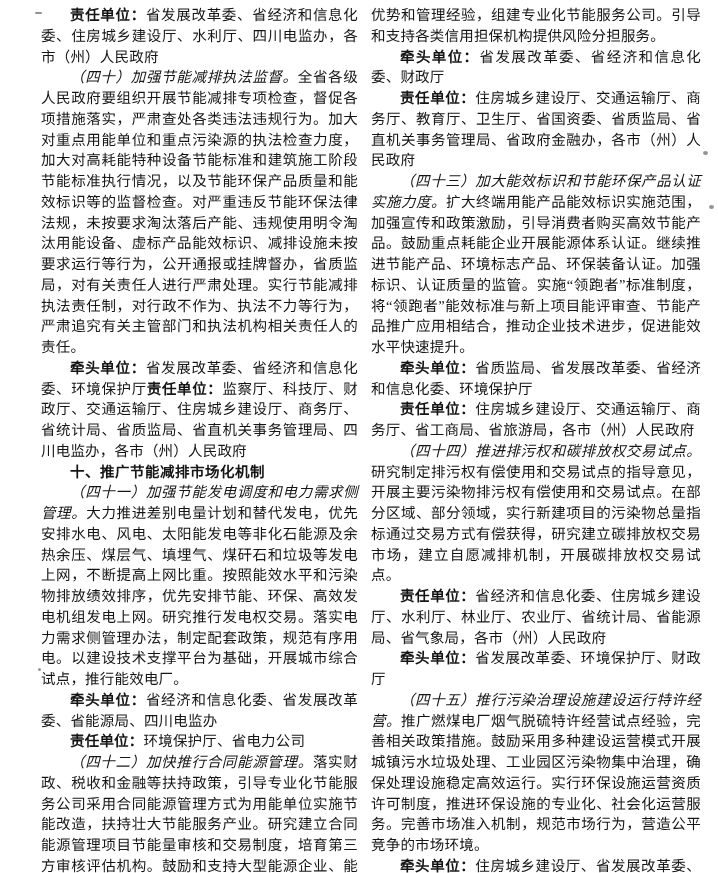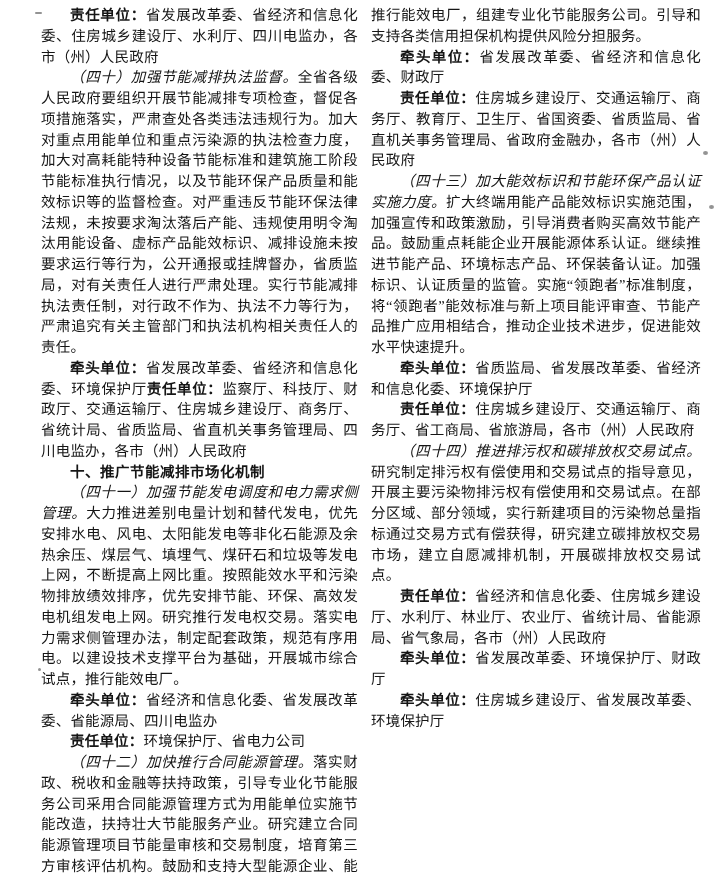--- a/index.html
+++ b/index.html
@@ -63,29 +63,30 @@
         <p class="para indent"><span class="seg-bold">责任单位：</span><span class="seg-normal">省发展改革委、省经济和信息化委、住房城乡建设厅、水利厅、四川电监办，各市（州）人民政府</span></p>
         <p class="para indent"><span class="seg-kai">（四十）加强节能减排执法监督。</span><span class="seg-normal">全省各级人民政府要组织开展节能减排专项检查，督促各项措施落实，严肃查处各类违法违规行为。加大对重点用能单位和重点污染源的执法检查力度，加大对高耗能特种设备节能标准和建筑施工阶段节能标准执行情况，以及节能环保产品质量和能效标识等的监督检查。对严重违反节能环保法律法规，未按要求淘汰落后产能、违规使用明令淘汰用能设备、虚标产品能效标识、减排设施未按要求运行等行为，公开通报或挂牌督办，省质监局，对有关责任人进行严肃处理。实行节能减排执法责任制，对行政不作为、执法不力等行为，严肃追究有关主管部门和执法机构相关责任人的责任。</span></p>
         <p class="para indent"><span class="seg-bold">牵头单位：</span><span class="seg-normal">省发展改革委、省经济和信息化委、环境保护厅</span><span class="seg-bold">责任单位：</span><span class="seg-normal">监察厅、科技厅、财政厅、交通运输厅、住房城乡建设厅、商务厅、省统计局、省质监局、省直机关事务管理局、四川电监办，各市（州）人民政府</span></p>
         <p class="para indent heading"><span class="seg-bold">十、推广节能减排市场化机制</span></p>
         <p class="para indent"><span class="seg-kai">（四十一）加强节能发电调度和电力需求侧管理。</span><span class="seg-normal">大力推进差别电量计划和替代发电，优先安排水电、风电、太阳能发电等非化石能源及余热余压、煤层气、填埋气、煤矸石和垃圾等发电上网，不断提高上网比重。按照能效水平和污染物排放绩效排序，优先安排节能、环保、高效发电机组发电上网。研究推行发电权交易。落实电力需求侧管理办法，制定配套政策，规范有序用电。以建设技术支撑平台为基础，开展城市综合试点，推行能效电厂。</span></p>
         <p class="para indent"><span class="seg-bold">牵头单位：</span><span class="seg-normal">省经济和信息化委、省发展改革委、省能源局、四川电监办</span></p>
         <p class="para indent"><span class="seg-bold">责任单位：</span><span class="seg-normal">环境保护厅、省电力公司</span></p>
         <p class="para indent"><span class="seg-kai">（四十二）加快推行合同能源管理。</span><span class="seg-normal">落实财政、税收和金融等扶持政策，引导专业化节能服务公司采用合同能源管理方式为用能单位实施节能改造，扶持壮大节能服务产业。研究建立合同能源管理项目节能量审核和交易制度，培育第三方审核评估机构。鼓励和支持大型能源企业、能源设备制造企业、大型重点用能单位利用自身技术</span></p>
       </div>
     <div class="col col-right">
-        <p class="para"><span class="seg-normal">推行能效电厂，组建专业化节能服务公司。引导和支持各类信用担保机构提供风险分担服务。</span></p>
+        <p class="para"><span class="seg-normal">优势和管理经验，组建专业化节能服务公司。引导和支持各类信用担保机构提供风险分担服务。</span></p>
         <p class="para indent"><span class="seg-bold">牵头单位：</span><span class="seg-normal">省发展改革委、省经济和信息化委、财政厅</span></p>
         <p class="para indent"><span class="seg-bold">责任单位：</span><span class="seg-normal">住房城乡建设厅、交通运输厅、商务厅、教育厅、卫生厅、省国资委、省质监局、省直机关事务管理局、省政府金融办，各市（州）人民政府</span></p>
         <p class="para indent"><span class="seg-kai">（四十三）加大能效标识和节能环保产品认证实施力度。</span><span class="seg-normal">扩大终端用能产品能效标识实施范围，加强宣传和政策激励，引导消费者购买高效节能产品。鼓励重点耗能企业开展能源体系认证。继续推进节能产品、环境标志产品、环保装备认证。加强标识、认证质量的监管。实施“领跑者”标准制度，将“领跑者”能效标准与新上项目能评审查、节能产品推广应用相结合，推动企业技术进步，促进能效水平快速提升。</span></p>
         <p class="para indent"><span class="seg-bold">牵头单位：</span><span class="seg-normal">省质监局、省发展改革委、省经济和信息化委、环境保护厅</span></p>
         <p class="para indent"><span class="seg-bold">责任单位：</span><span class="seg-normal">住房城乡建设厅、交通运输厅、商务厅、省工商局、省旅游局，各市（州）人民政府</span></p>
         <p class="para indent"><span class="seg-kai">（四十四）推进排污权和碳排放权交易试点。</span><span class="seg-normal">研究制定排污权有偿使用和交易试点的指导意见，开展主要污染物排污权有偿使用和交易试点。在部分区域、部分领域，实行新建项目的污染物总量指标通过交易方式有偿获得，研究建立碳排放权交易市场，建立自愿减排机制，开展碳排放权交易试点。</span></p>
         <p class="para indent"><span class="seg-bold">责任单位：</span><span class="seg-normal">省经济和信息化委、住房城乡建设厅、水利厅、林业厅、农业厅、省统计局、省能源局、省气象局，各市（州）人民政府</span></p>
         <p class="para indent"><span class="seg-bold">牵头单位：</span><span class="seg-normal">省发展改革委、环境保护厅、财政厅</span></p>
+        <p class="para indent"><span class="seg-kai">（四十五）推行污染治理设施建设运行特许经营。</span><span class="seg-normal">推广燃煤电厂烟气脱硫特许经营试点经验，完善相关政策措施。鼓励采用多种建设运营模式开展城镇污水垃圾处理、工业园区污染物集中治理，确保处理设施稳定高效运行。实行环保设施运营资质许可制度，推进环保设施的专业化、社会化运营服务。完善市场准入机制，规范市场行为，营造公平竞争的市场环境。</span></p>
         <p class="para indent"><span class="seg-bold">牵头单位：</span><span class="seg-normal">住房城乡建设厅、省发展改革委、环境保护厅</span></p>
       </div>
   </div>
   <div class="artifact a1"></div>
   <div class="artifact a2"></div>
   <div class="artifact a3"></div>
   <div class="artifact a4"></div>
 </div>
 
 </body></html>

